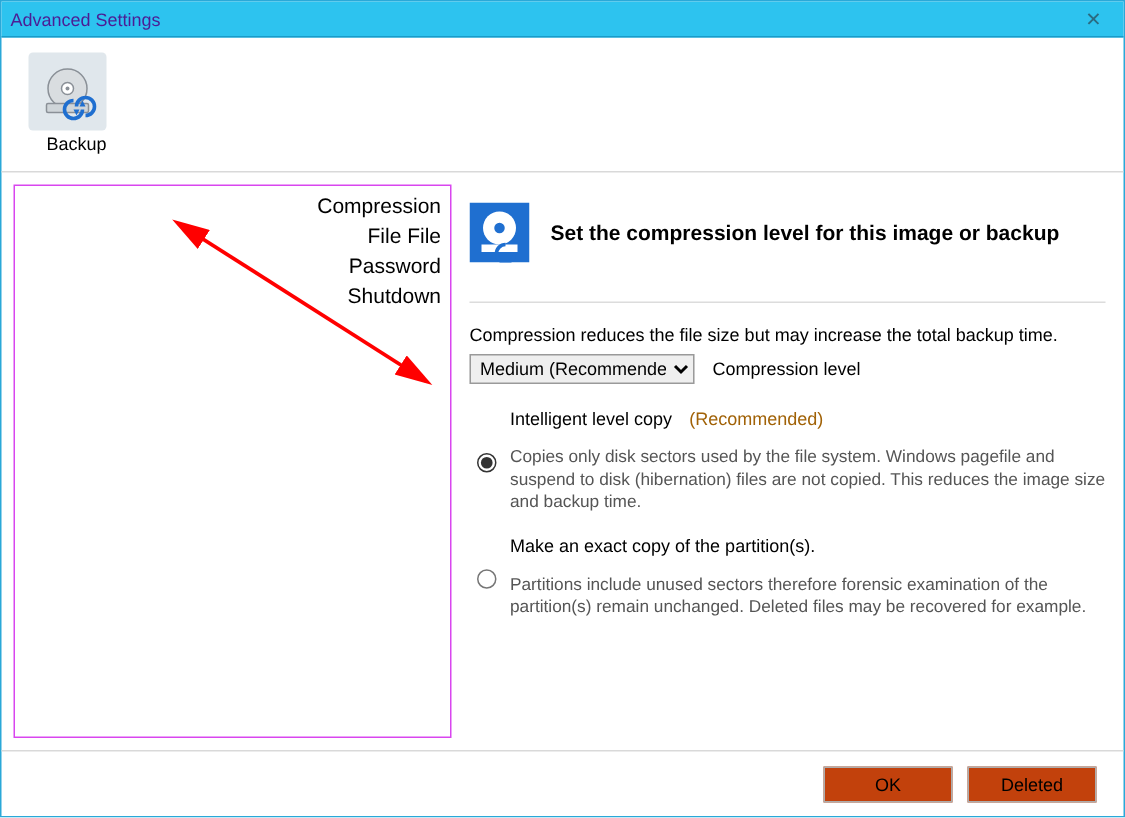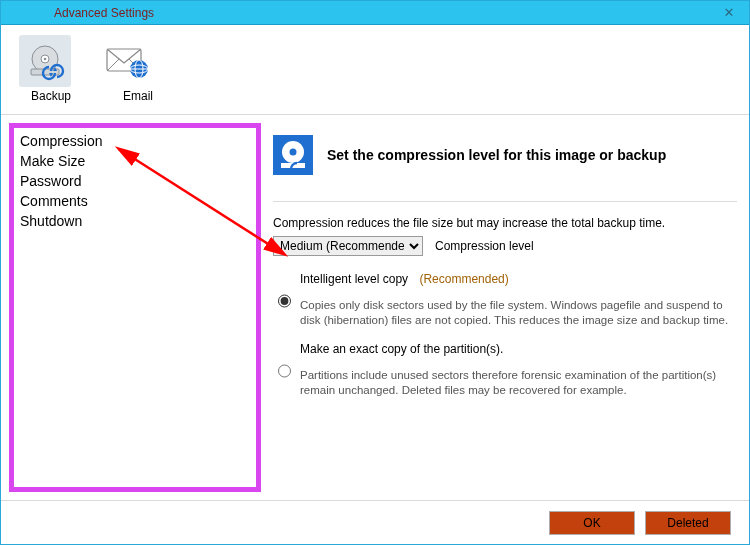--- a/index.html
+++ b/index.html
@@ -23,23 +23,22 @@
   .titlebar {
     height: 24px;
     background: #2dc3ef;
     display: flex;
     align-items: center;
     justify-content: space-between;
     padding-left: 6px;
     border-bottom: 1px solid #1a9bc9;
   }
   .titlebar .title {
-    color: #7f1d1d;
-    font-size: 12px;
-    margin-left: 47px;
+    color: #4c1d95;
+    font-size: 12px;
   }
   .titlebar .close {
     width: 40px;
     height: 24px;
     display: flex;
     align-items: center;
     justify-content: center;
     color: #2b6b82;
     font-size: 13px;
     cursor: default;
@@ -78,24 +77,25 @@
   }
   
   .content {
     flex: 1;
     display: flex;
     padding: 8px;
     gap: 12px;
     min-height: 0;
   }
   .sidebar {
-    width: 252px;
-    border: 5px solid #d946ef;
+    width: 292px;
+    border: 1px solid #d946ef;
     padding: 3px 0;
     overflow: hidden;
+    text-align: right;
   }
   .side-item {
     padding: 1px 6px;
     font-size: 14px;
     line-height: 18px;
     cursor: pointer;
   }
   .main {
     flex: 1;
     display: flex;
@@ -207,45 +207,28 @@
 
           <path d="M24 26 a6 6 0 1 0 6 6" fill="none" stroke="#1f6fd0" stroke-width="2.4"></path>
           <polygon points="32,30 28,30 30,26" fill="#1f6fd0"></polygon>
           <path d="M32 36 a6 6 0 1 0 -6 -6" fill="none" stroke="#1f6fd0" stroke-width="2.4"></path>
           <polygon points="24,32 28,32 26,36" fill="#1f6fd0"></polygon>
         </svg>
       </div>
       <span class="tb-label">Backup</span>
     </div>
 
-    <div class="tb-item">
-      <div class="icon-wrap">
-
-        <svg width="44" height="40" viewBox="0 0 44 40">
-          <rect x="2" y="8" width="34" height="22" rx="2" fill="#fff" stroke="#888" stroke-width="1.2"></rect>
-          <polyline points="2,8 19,22 36,8" fill="none" stroke="#888" stroke-width="1.2"></polyline>
-          <polyline points="2,30 14,18" fill="none" stroke="#888" stroke-width="1"></polyline>
-          <polyline points="36,30 24,18" fill="none" stroke="#888" stroke-width="1"></polyline>
-          <circle cx="34" cy="28" r="9" fill="#1f6fd0"></circle>
-          <ellipse cx="34" cy="28" rx="4" ry="9" fill="none" stroke="#fff" stroke-width="1"></ellipse>
-          <line x1="25" y1="28" x2="43" y2="28" stroke="#fff" stroke-width="1"></line>
-          <ellipse cx="34" cy="28" rx="9" ry="4" fill="none" stroke="#fff" stroke-width="1"></ellipse>
-        </svg>
-      </div>
-      <span class="tb-label">Email</span>
-    </div>
   </div>
 
   <div class="content">
 
     <div class="sidebar">
       <div class="side-item">Compression</div>
-      <div class="side-item">Make Size</div>
+      <div class="side-item">File File</div>
       <div class="side-item">Password</div>
-      <div class="side-item">Comments</div>
       <div class="side-item">Shutdown</div>
     </div>
 
     <div class="main">
       <div class="heading-row">
 
         <svg width="40" height="40" viewBox="0 0 40 40">
           <rect x="0" y="0" width="40" height="40" fill="#1f6fd0"></rect>
           <circle cx="20" cy="17" r="11" fill="#fff"></circle>
           <circle cx="20" cy="17" r="3.5" fill="#1f6fd0"></circle>

